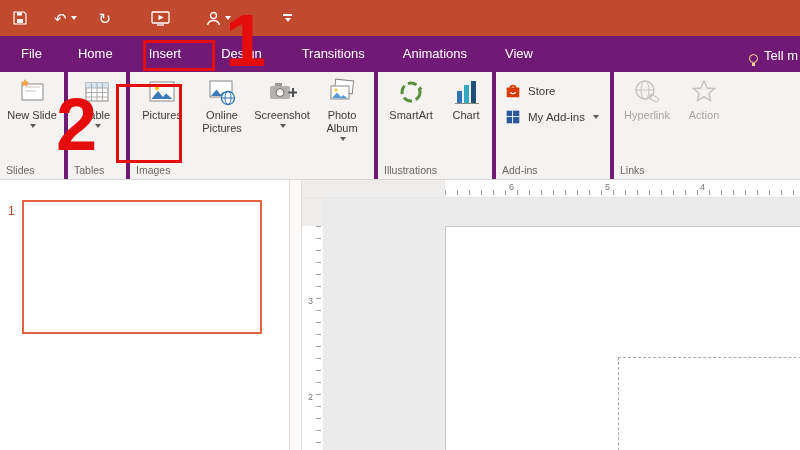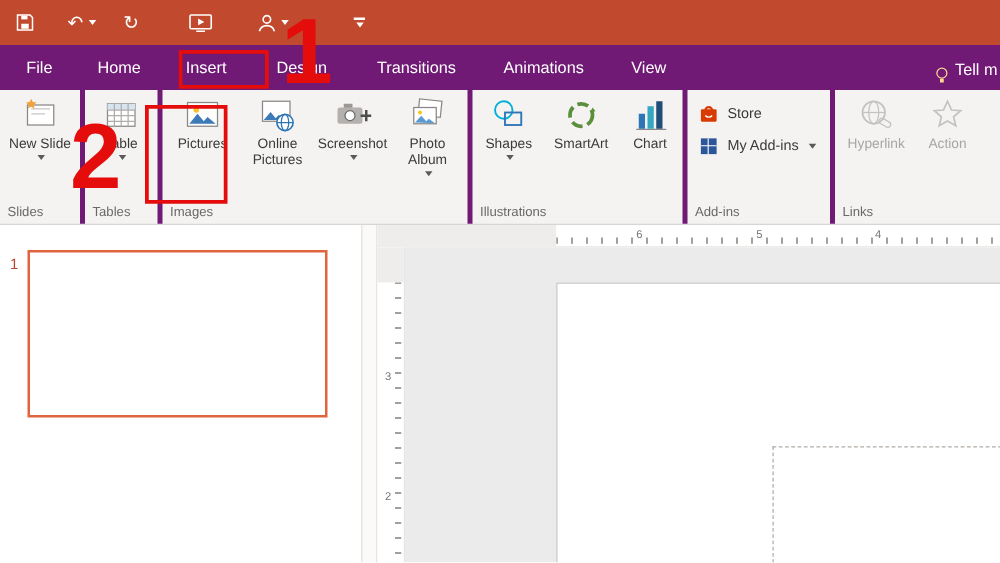--- a/index.html
+++ b/index.html
@@ -188,28 +188,20 @@
         </svg>
         <span class="lbl">Photo Album</span>
         <span class="caret dark"></span>
       </div>
     </div>
     <div class="group-label">Images</div>
   </div>
 
   <div class="group">
     <div class="group-body">
-      <div class="big-btn" style="width:54px;">
-        <svg class="icon30" viewBox="0 0 30 30">
-          <circle cx="11" cy="11" r="7" fill="none" stroke="#00b0d8" stroke-width="1.5"></circle>
-          <rect x="12" y="13" width="13" height="10" fill="none" stroke="#2e75b6" stroke-width="1.5"></rect>
-        </svg>
-        <span class="lbl">Shapes</span>
-        <span class="caret dark"></span>
-      </div>
       <div class="big-btn" style="width:62px;">
         <svg class="icon30" viewBox="0 0 30 30">
           <circle cx="15" cy="15" r="9" fill="none" stroke="#5a8f3c" stroke-width="3" stroke-dasharray="9 4"></circle>
           <path d="M24 9l2.5 3-4 .5z" fill="#5a8f3c"></path>
         </svg>
         <span class="lbl">SmartArt</span>
       </div>
       <div class="big-btn" style="width:48px;">
         <svg class="icon30" viewBox="0 0 30 30">
           <path d="M4 26.5h24" stroke="#8a8886"></path>

